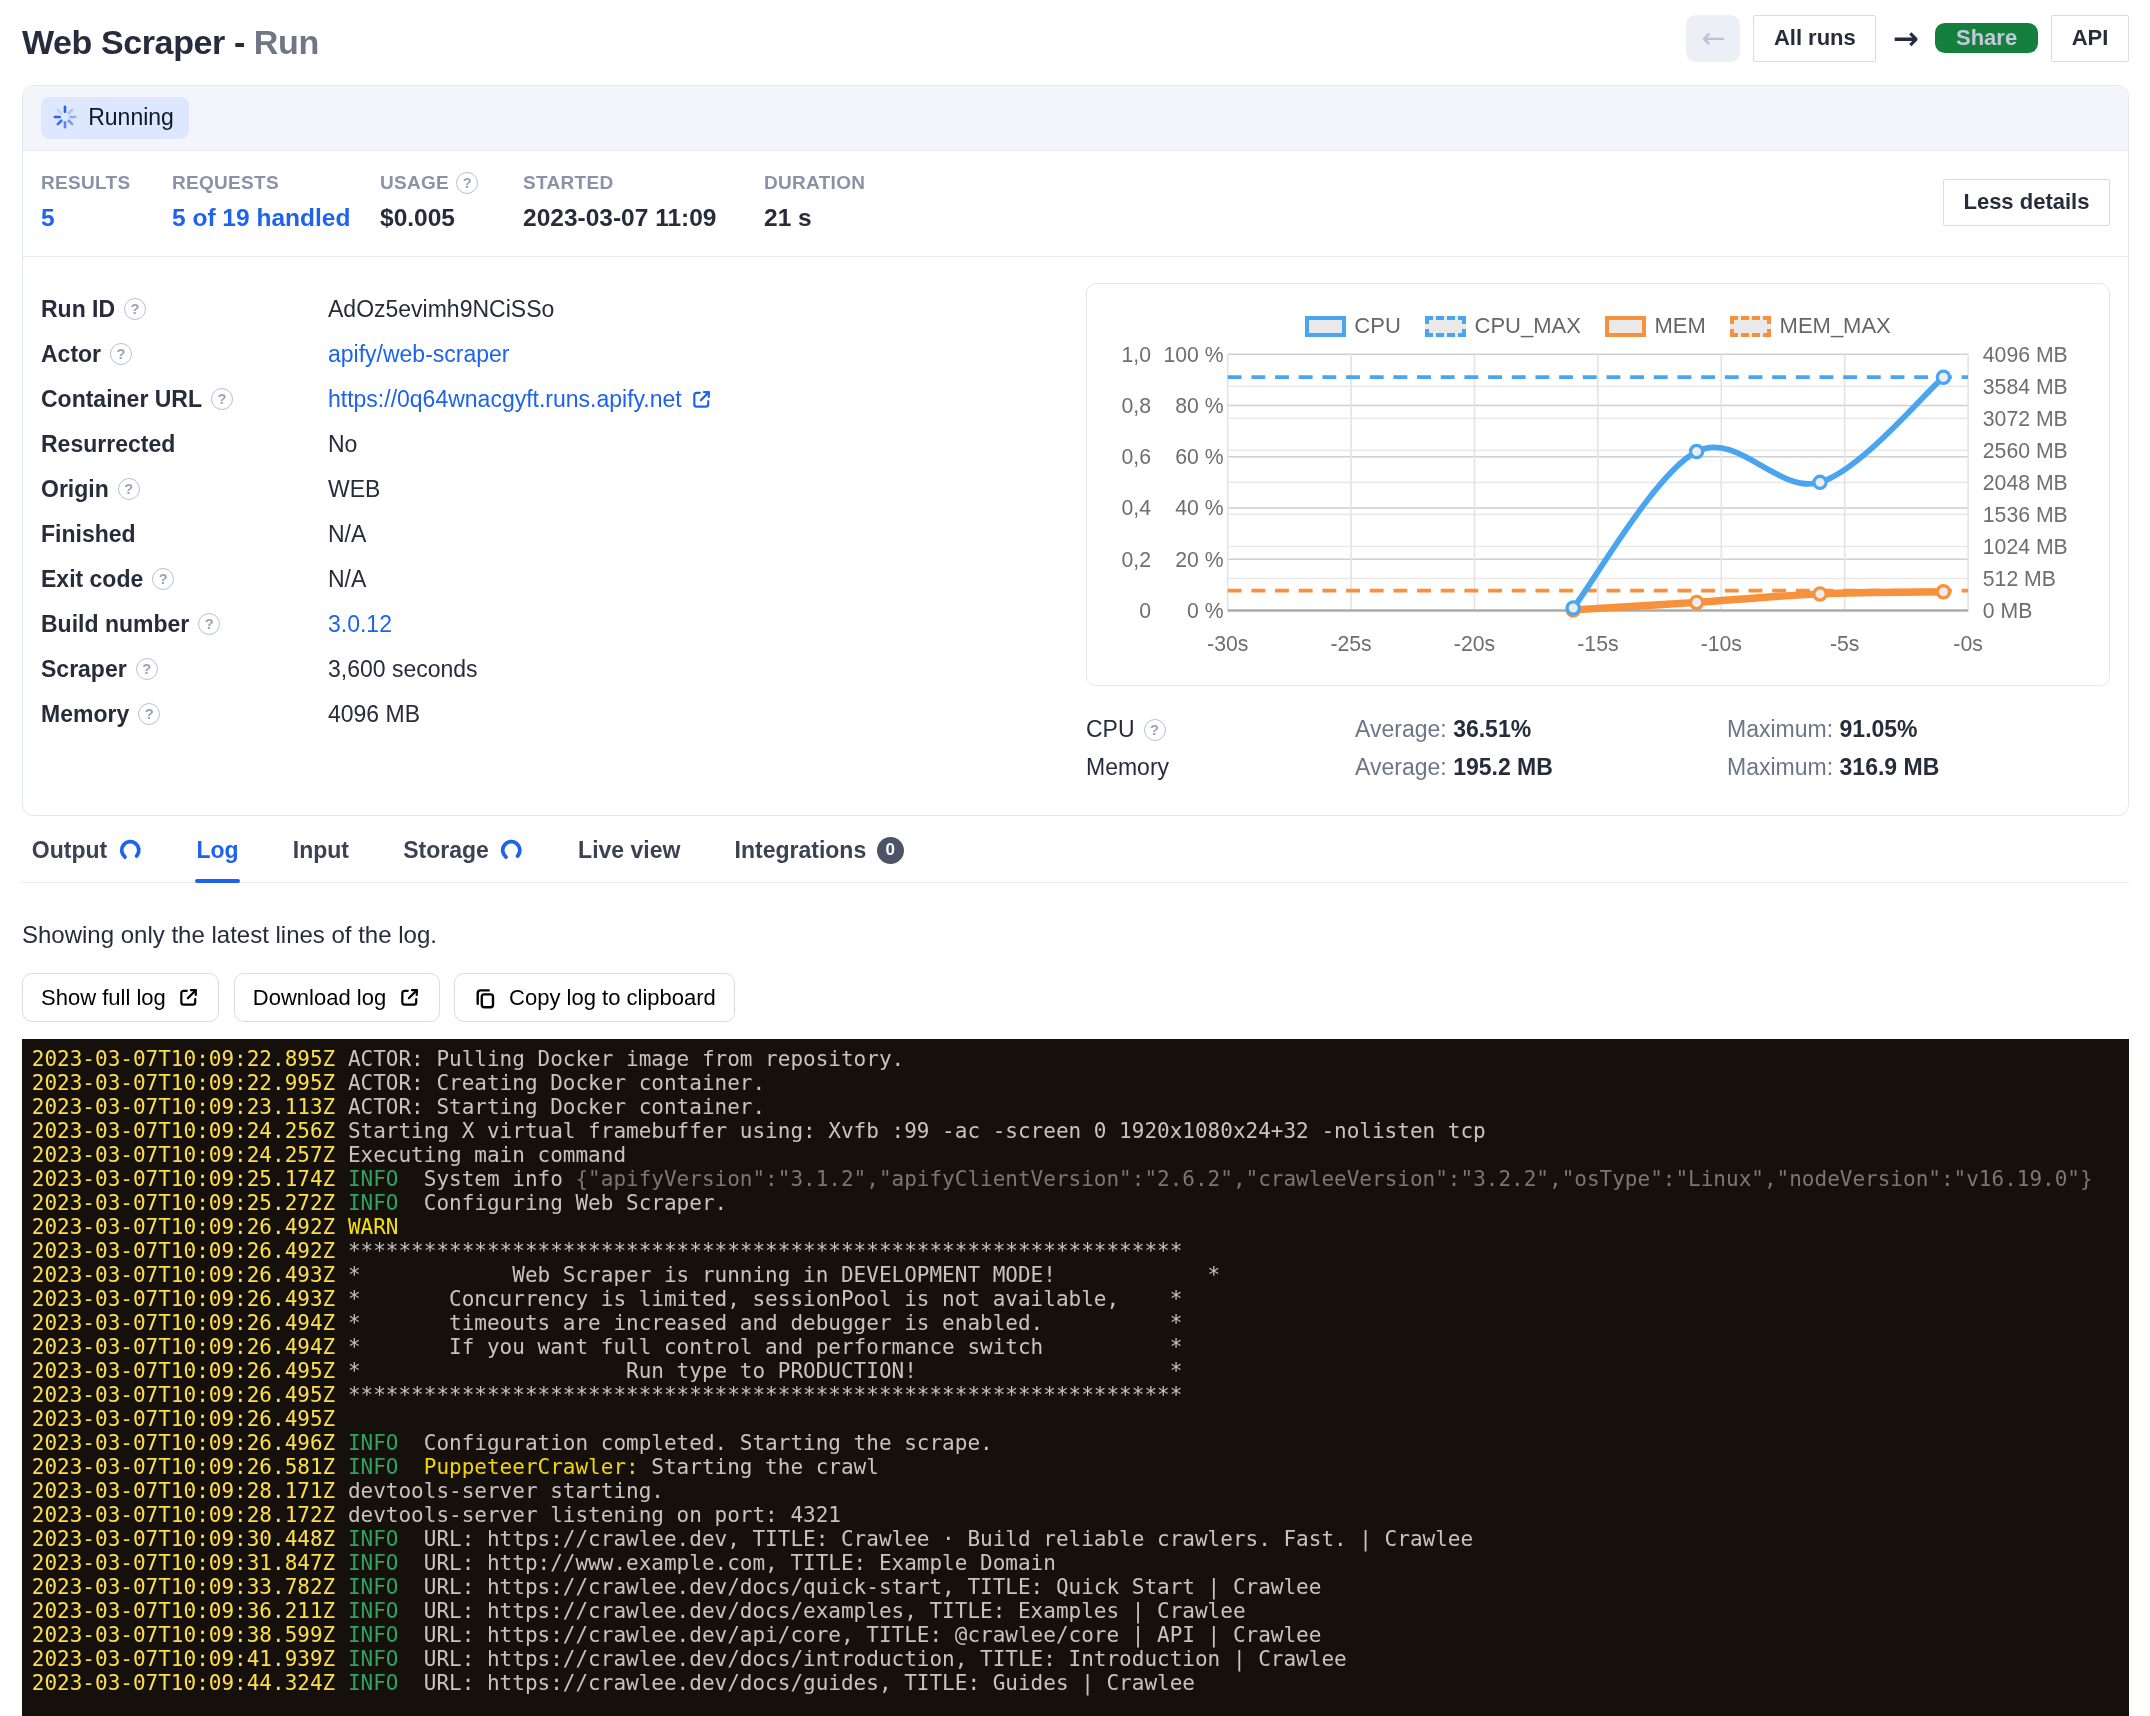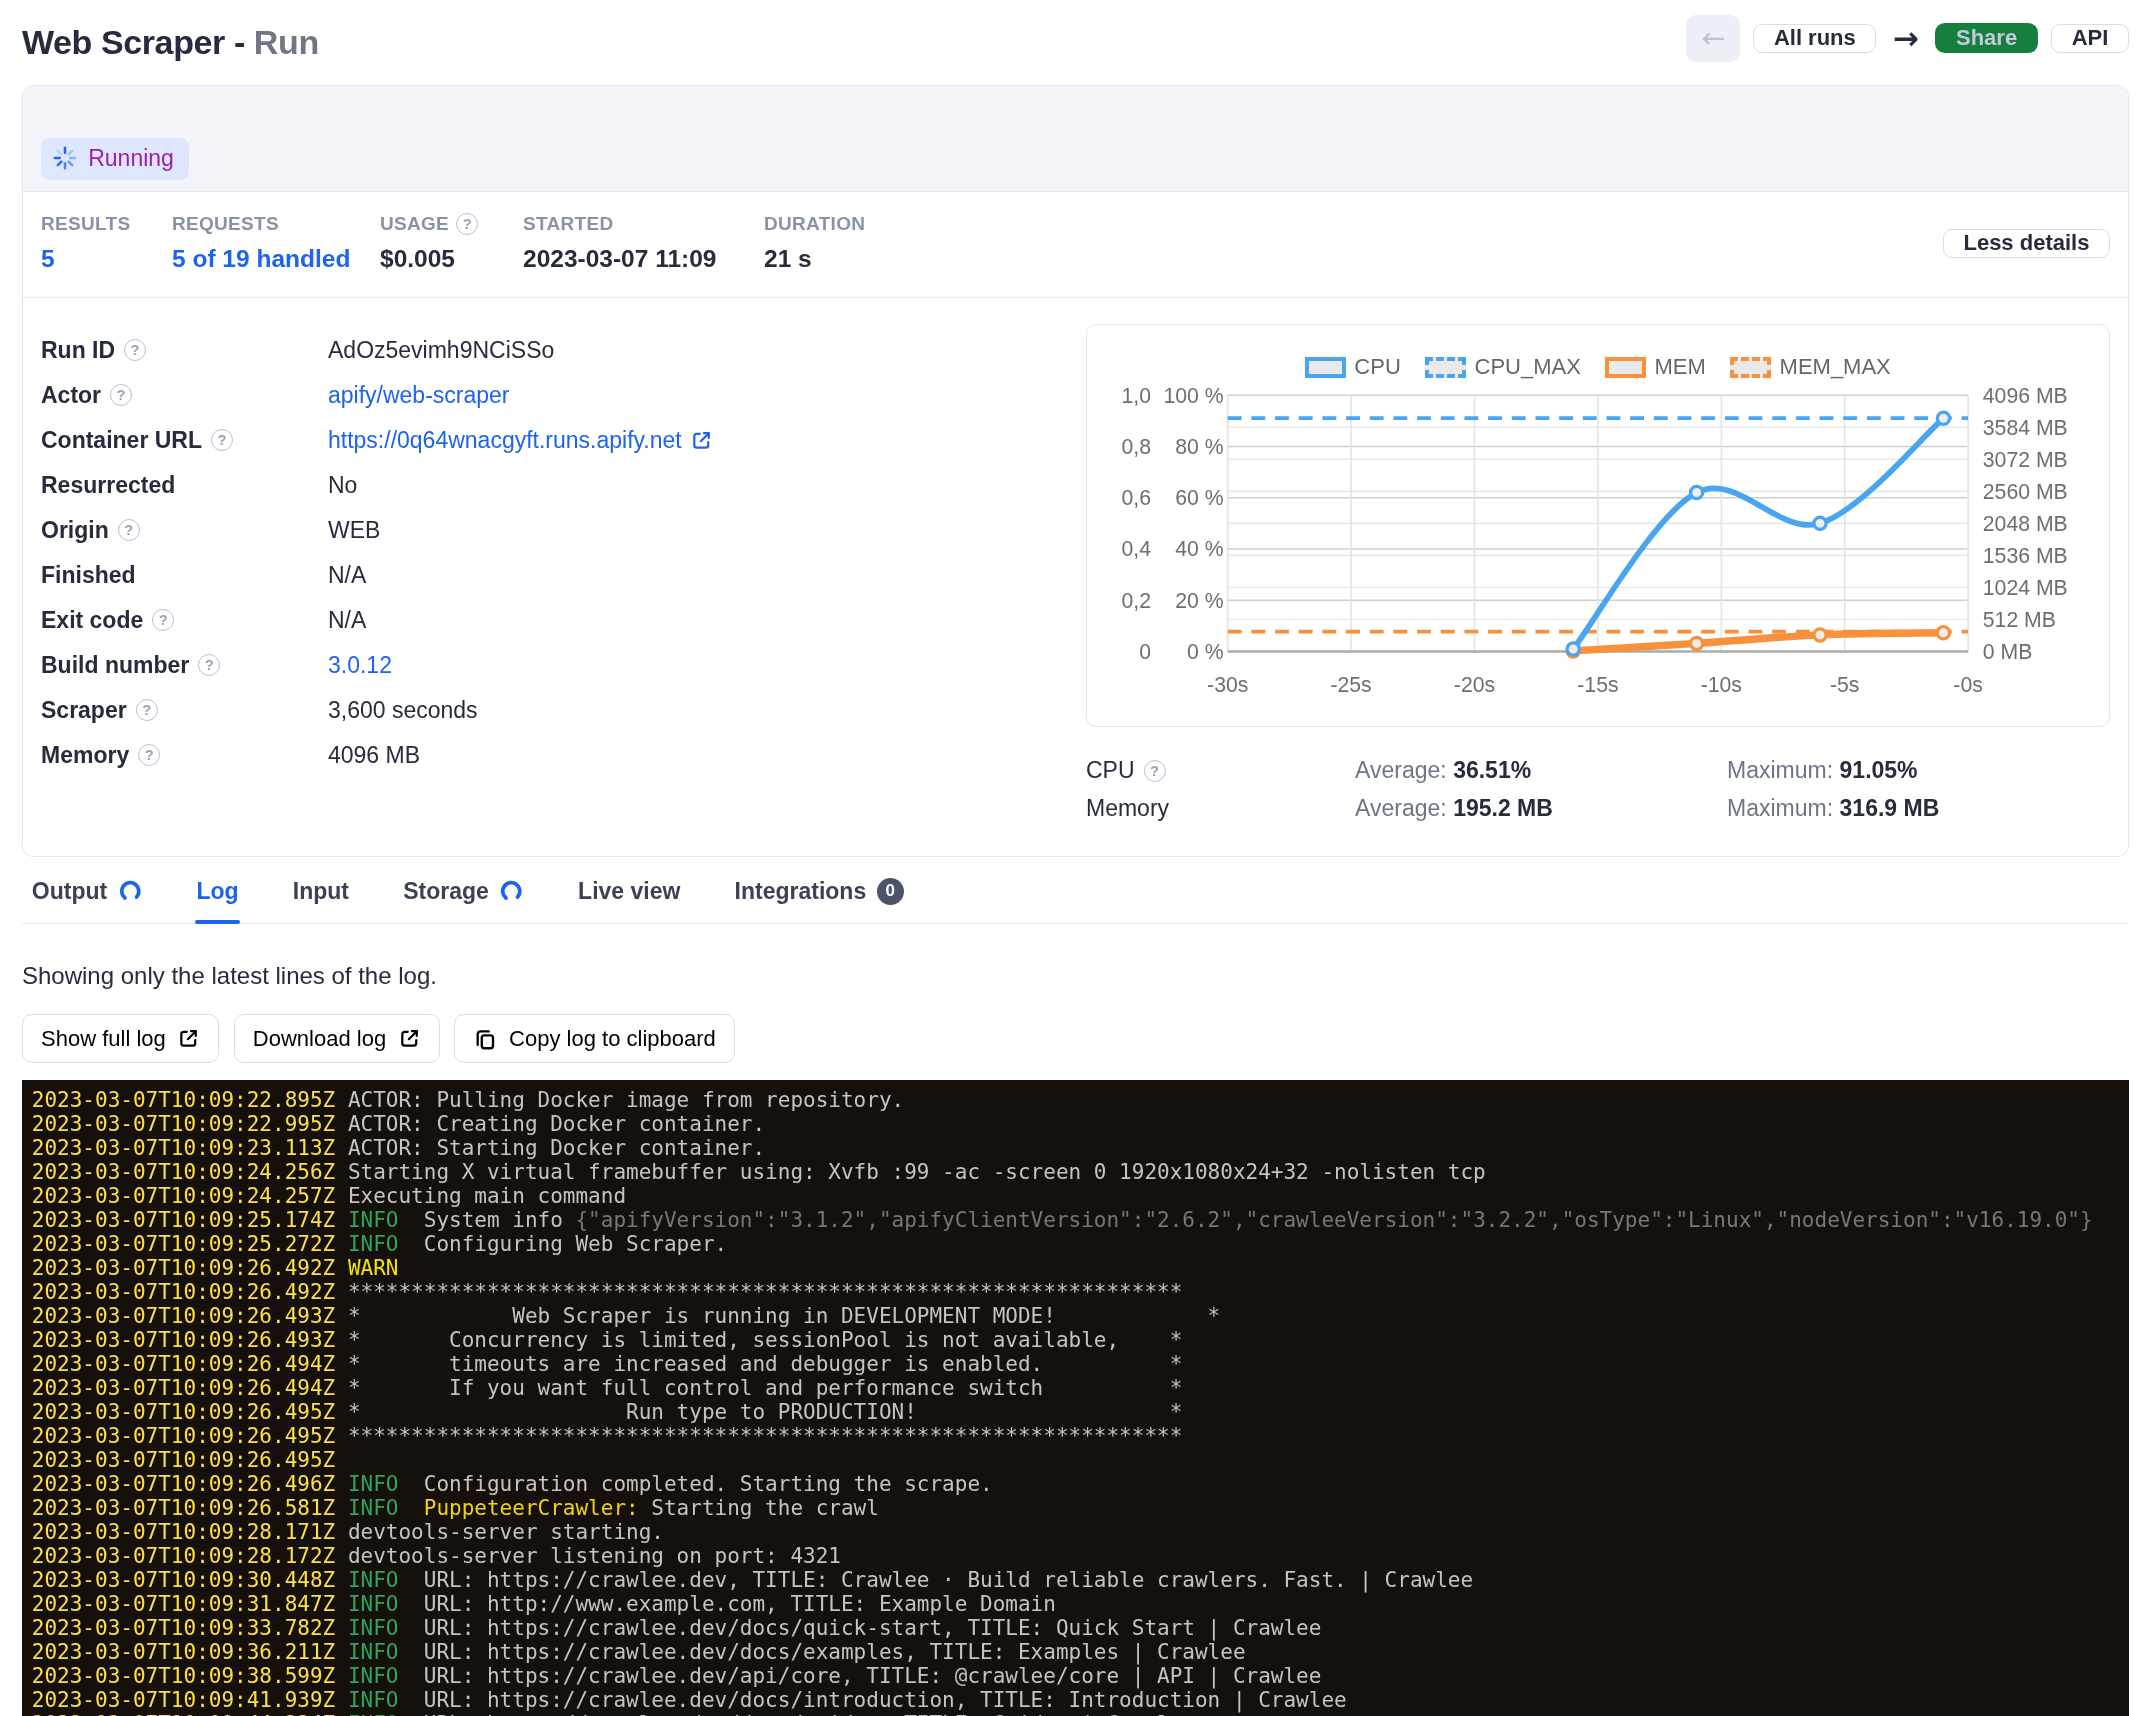--- a/index.html
+++ b/index.html
@@ -8,32 +8,32 @@
   .page { padding:0 22px; }
 
   
   .top { display:flex; justify-content:space-between; align-items:flex-end; padding-top:14.7px; }
   .title { font-size:34px; font-weight:700; letter-spacing:-0.4px; color:#262b3d; }
   .title .sub { color:#6f7787; }
   .nav { display:flex; align-items:center; gap:13px; }
   .iconbtn { width:54px; height:47px; background:#edeff6; border:none; border-radius:9.8px;
              color:#bcc3d6; font-size:29px; display:flex; align-items:center; justify-content:center;
              font-family:"DejaVu Sans",sans-serif; }
-  .btn-outline { height:29px; padding:0 19.6px; border:1.6px solid #d8dcea; border-radius:9px; background:#fff;
+  .btn-outline { height:47px; padding:0 19.6px; border:1.6px solid #d8dcea; border-radius:2px; background:#fff;
              font-size:22px; font-weight:700; color:#272c3c; display:flex; align-items:center; font-family:inherit; }
   .arrow-next { border:none; background:transparent; color:#272c3c; font-size:31px; font-weight:700;
              font-family:"DejaVu Sans",sans-serif; padding:0 3.3px; }
   .btn-disabled { height:30px; padding:0 21px; background:#15803d; border:none; border-radius:9.8px;
              color:#c3c9db; font-size:22px; font-weight:700; display:flex; align-items:center; font-family:inherit; }
 
   
   .card { margin-top:23px; border:1.6px solid #e2e6f1; border-radius:11.4px; overflow:hidden; }
   .card-head { background:#f3f5fb; padding:11.4px 18px; border-bottom:1.6px solid #e7eaf3; }
-  .badge { display:inline-flex; align-items:center; gap:9.8px; background:#dde7fd; color:#a21caf;
-           font-size:23px; font-weight:500; padding:6.5px 14.7px 8.2px 11.4px; border-radius:8.2px;margin-top:41px; }
+  .badge { display:inline-flex; align-items:center; gap:9.8px; background:#dde7fd; color:#0f172a;
+           font-size:23px; font-weight:500; padding:6.5px 14.7px 8.2px 11.4px; border-radius:8.2px; }
 
   .stats { display:flex; align-items:flex-start; padding:21px 18px 24.5px; border-bottom:1.6px solid #e7eaf3; }
   .stat:nth-child(1){width:131px} .stat:nth-child(2){width:208px} .stat:nth-child(3){width:143px}
   .stat:nth-child(4){width:241px} .stat:nth-child(5){flex:1}
   .stat-label { font-size:19px; font-weight:700; color:#8a92a8; letter-spacing:0.3px; display:flex; align-items:center; gap:7.3px; }
   .stat-value { margin-top:9.8px; font-size:24.5px; font-weight:700; color:#272c3c; }
   .stat-value.blue { color:#1d63ed; }
   .less-btn { align-self:center; }
 
   .help { width:22px; height:22px; border:1.6px solid #b9c0d2; border-radius:50%; color:#9aa2b6;

